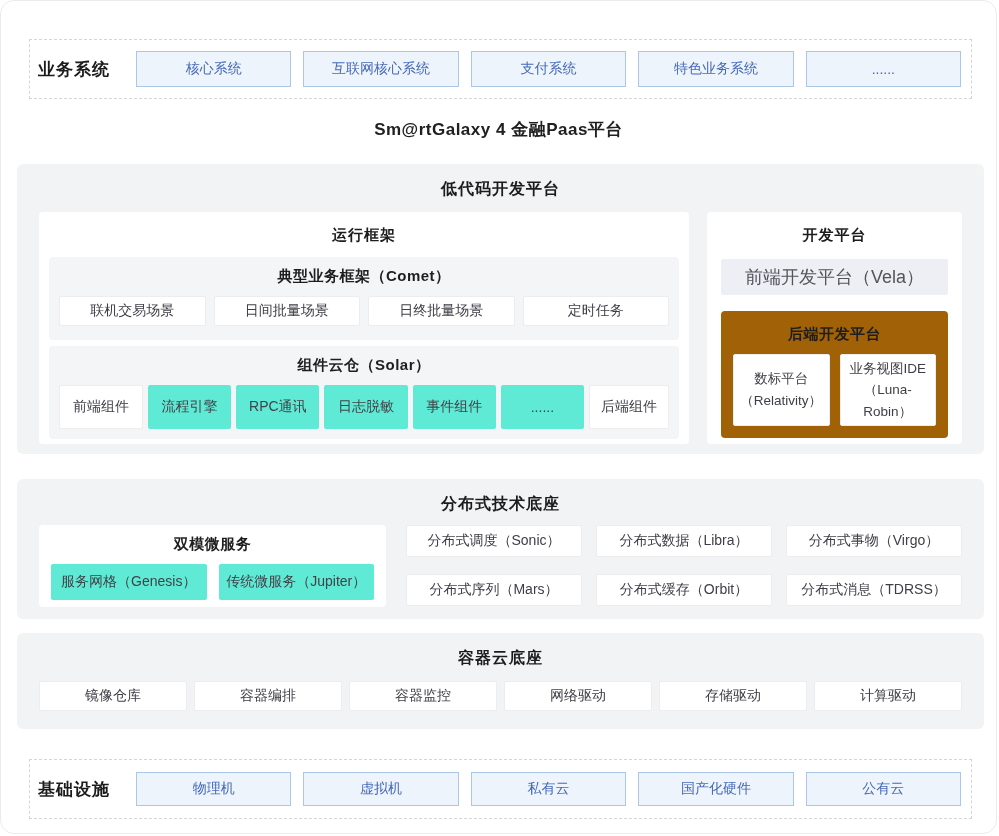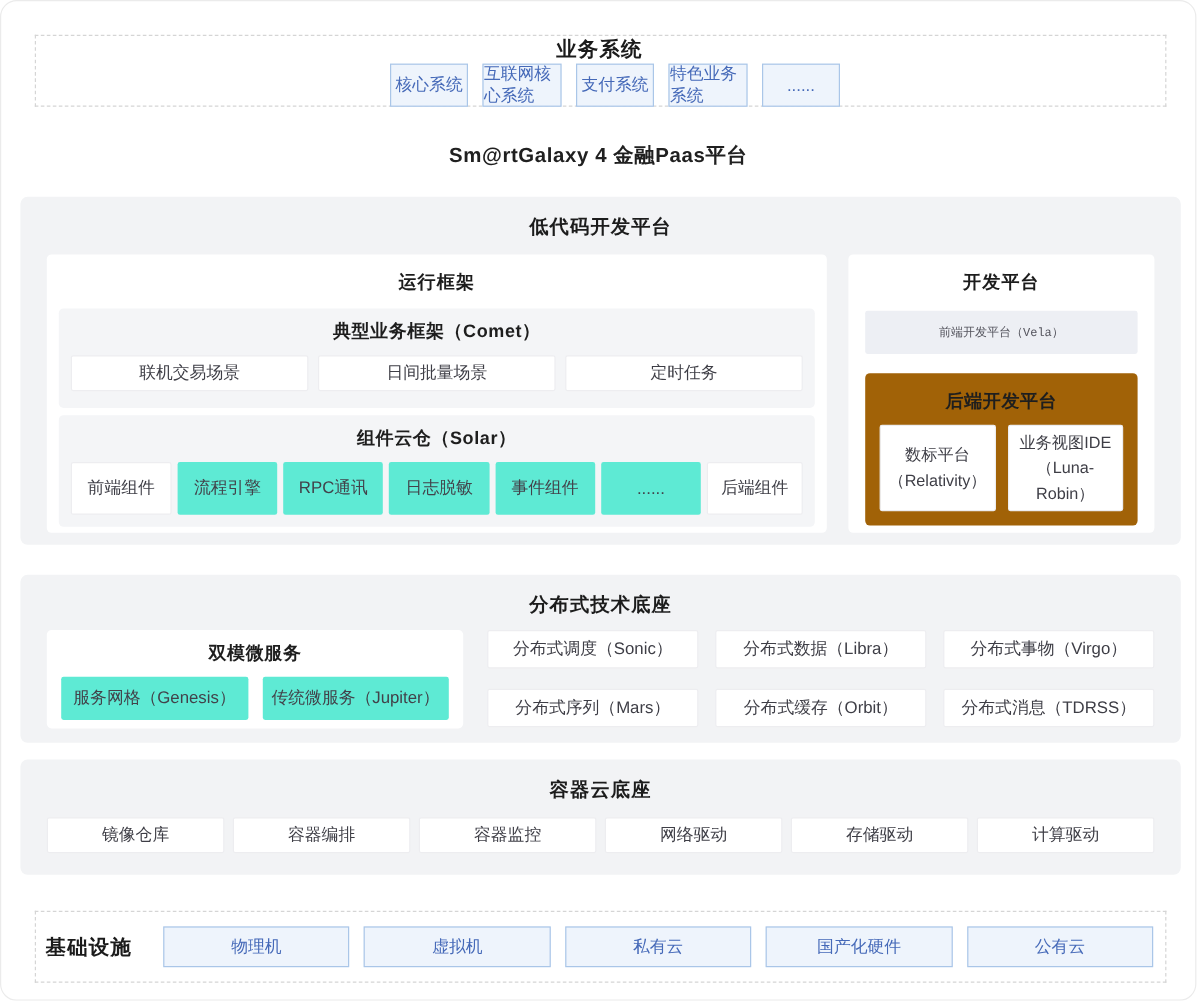--- a/index.html
+++ b/index.html
@@ -47,21 +47,21 @@
   .comet-row .chip-white{flex:1;height:30px;}
   .solar-row{display:flex;gap:5px;height:44px;}
   .solar-front{width:84px;}
   .solar-back{width:80px;}
   .chip-grayblue{
     background:#5eead4;display:flex;align-items:center;justify-content:center;
     font-size:14px;color:#42424a;border-radius:2px;box-sizing:border-box;
   }
   .solar-row .chip-grayblue{flex:1;}
   
-  .vela-chip{margin:2px 14px 16px;height:36px;background:#edeff4;display:flex;align-items:center;justify-content:center;font-size:10px;color:#53535c;border-radius:2px;font-family:Liberation Mono, monospace;}
+  .vela-chip{margin:2px 14px 16px;height:36px;background:#edeff4;display:flex;align-items:center;justify-content:center;font-size:18px;color:#53535c;border-radius:2px;}
   .backend-panel{margin:0 14px 10px;background:#a16207;border-radius:4px;padding:12px 12px 12px;}
   .backend-row{display:flex;gap:10px;}
   .chip-2line{
     flex:1;height:70px;background:#fff;border:1px solid #ededf0;border-radius:2px;
     display:flex;flex-direction:column;align-items:center;justify-content:center;
     font-size:13.5px;color:#3e3e46;line-height:1.6;text-align:center;
   }
   
   .dist-cols{position:absolute;left:22px;right:22px;top:46px;bottom:12px;display:flex;gap:20px;}
   .dual-panel{width:347px;background:#fff;border-radius:4px;padding:8px 12px 0;box-sizing:border-box;}
@@ -71,21 +71,21 @@
   .dist-grid .chip-white{height:32px;}
   
   .cb-row{position:absolute;left:22px;right:22px;top:48px;display:flex;gap:7px;}
   .cb-row .chip-white{flex:1;height:30px;}
 </style>
 </head>
 <body>
 
 <div class="page">
 
-  <div class="dashed-bar" style="top:28px;flex-direction:column;">
+  <div class="dashed-bar" style="top:38px;">
     <div class="bar-label">业务系统</div>
     <div class="bar-items">
       <div class="chip-blue">核心系统</div>
       <div class="chip-blue">互联网核心系统</div>
       <div class="chip-blue">支付系统</div>
       <div class="chip-blue">特色业务系统</div>
       <div class="chip-blue">......</div>
     </div>
   </div>
 
@@ -96,20 +96,21 @@
     <div class="lowcode-cols">
 
       <div class="white-panel panel-runtime">
         <div class="panel-title">运行框架</div>
 
         <div class="sub-panel">
           <div class="sub-title">典型业务框架（Comet）</div>
           <div class="chip-row comet-row">
             <div class="chip-white">联机交易场景</div>
             <div class="chip-white">日间批量场景</div>
+            <div class="chip-white">日终批量场景</div>
             <div class="chip-white">定时任务</div>
           </div>
         </div>
 
         <div class="sub-panel" style="padding-bottom:10px;">
           <div class="sub-title">组件云仓（Solar）</div>
           <div class="solar-row">
             <div class="chip-white solar-front">前端组件</div>
             <div class="chip-grayblue">流程引擎</div>
             <div class="chip-grayblue">RPC通讯</div>

